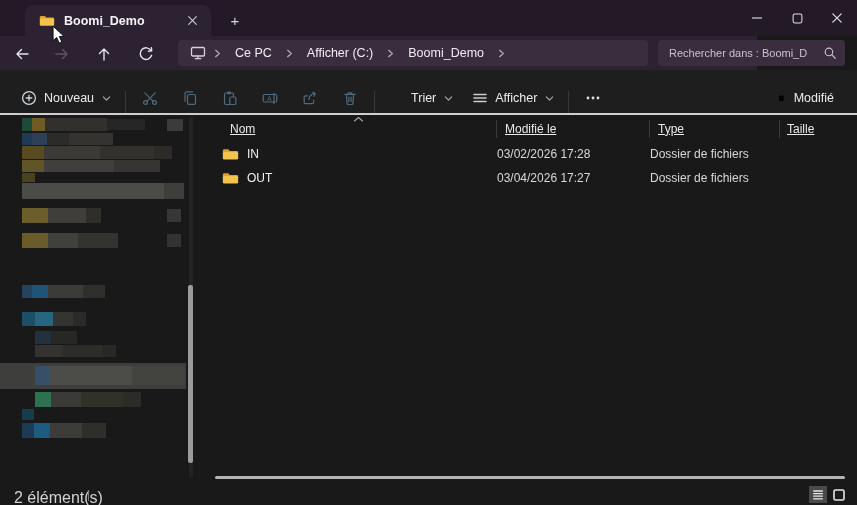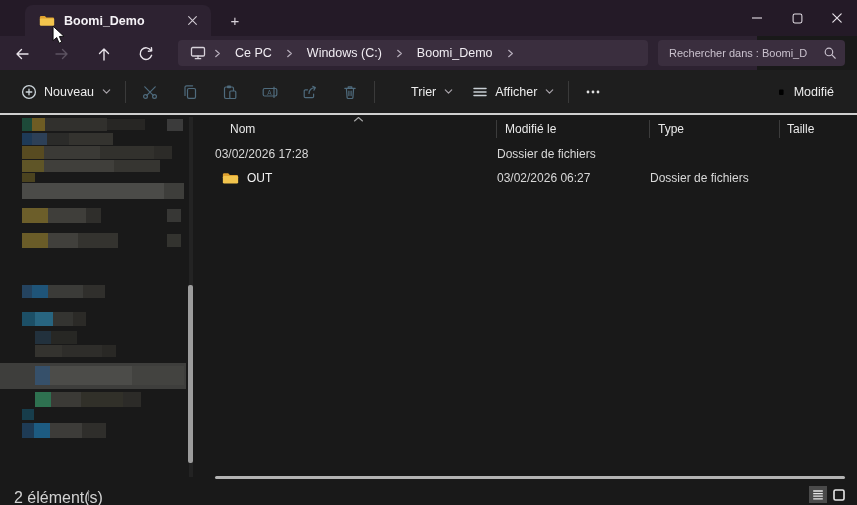--- a/index.html
+++ b/index.html
@@ -41,21 +41,21 @@
     display:flex; align-items:center; padding:0 8px 0 11px;
   }
   #searchbox input {
     flex:1; min-width:0; background:transparent; border:none; outline:none;
     font-family:Liberation Sans, sans-serif; font-size:11px; color:#84cc16;
   }
   #searchbox input::placeholder { color:#cac2ce; opacity:1; }
   #searchbox .search-ic { color:#cac2ce; margin-left:4px; }
 
   
-  #toolbar { position:absolute; left:0; top:70px; width:857px; height:43px; background:var(--toolbar,#1e1e1e); display:flex; align-items:center; }
+  #toolbar { position:absolute; left:0; top:70px; width:857px; height:43px; background:var(--toolbar,#1e1e1e); display:flex; align-items:flex-end; }
   .tb-btn { display:flex; align-items:center; gap:7px; height:30px; padding:0 9px; border-radius:4px; color:#ececec; font-size:12.5px; white-space:nowrap; }
   .tb-icon-btn { width:40px; height:30px; display:flex; align-items:center; justify-content:center; color:var(--icon-steel,#4f6b7d); }
   .tb-sep { width:1px; height:22px; background:#3a3a3a; margin:0 4px; }
   .chev-d { color:#a9a4ab; }
   #tb-new { margin-left:12px; }
   #tb-new .plus-ic { color:#cdd6db; }
   #tb-details { margin-left:auto; margin-right:14px; }
   .lines-ic { color:#c8ced4; }
   #tb-more { color:#e0e0e0; }
 
@@ -64,21 +64,21 @@
   
   #main { position:absolute; left:0; top:115px; width:857px; height:370px; background:var(--content,#191919); }
   #sidebar { position:absolute; left:0; top:0; width:200px; height:370px; overflow:hidden; }
   .mz { position:absolute; }
   #sidebar-scroll-track { position:absolute; left:189px; top:2px; width:4px; height:360px; background:#232323; }
   #sidebar-scroll-thumb { position:absolute; left:188px; top:170px; width:5px; height:178px; background:#9c9c9c; border-radius:2px; }
 
   #content { position:absolute; left:215px; top:0; width:642px; height:370px; }
   .grid-row { display:grid; grid-template-columns:282px 153px 130px auto; align-items:center; }
   #list-header { position:relative; height:27px; font-size:12px; color:#e9e9e9; }
-  #list-header .hcell { height:18px; display:flex; align-items:center; border-right:1px solid #3c3c3c; }
+  #list-header .hcell { height:18px; display:flex; align-items:center; border-right:1px solid #3c3c3c;text-decoration:underline; }
   #list-header .hcell:last-child { border-right:none; }
   .hcell.c-name { padding-left:15px; } .hcell.c-mod { padding-left:8px;text-align:right; }
   .hcell.c-type { padding-left:8px; } .hcell.c-size { padding-left:7px; }
   #sort-caret { position:absolute; left:138px; top:1px; color:#a8a8a8; }
   .file-row { height:24px; font-size:12px; color:#d8d8d8; }
   .file-row .name-cell { display:flex; align-items:center; gap:8px; padding-left:7px; color:#f2f2f2; }
   #h-scrollbar { position:absolute; left:0; top:361px; width:630px; height:3px; background:#b3b3b3; border-radius:2px; }
 
   
   #statusbar { position:absolute; left:0; top:485px; width:857px; height:20px; background:var(--content,#191919); }
@@ -264,21 +264,21 @@
           <svg width="11" height="11">
             <use href="#i-chev-r"></use>
           </svg>
         </span>
       <span class="crumb">Ce PC</span>
       <span class="crumb-chev">
           <svg width="11" height="11">
             <use href="#i-chev-r"></use>
           </svg>
         </span>
-      <span class="crumb">Windows (C:)</span>
+      <span class="crumb">Afficher (C:)</span>
       <span class="crumb-chev">
           <svg width="11" height="11">
             <use href="#i-chev-r"></use>
           </svg>
         </span>
       <span class="crumb">Boomi_Demo</span>
       <span class="crumb-chev">
           <svg width="11" height="11">
             <use href="#i-chev-r"></use>
           </svg>
@@ -476,35 +476,43 @@
           </div>
         <div class="hcell c-type">
             <span>Type</span>
           </div>
         <div class="hcell c-size">
             <span>Taille</span>
           </div>
       </div>
 
       <div class="file-row grid-row">
+        <div class="name-cell">
+          <span>
+              <svg width="17" height="14">
+                <use href="#i-folder"></use>
+              </svg>
+            </span>
+          <span>IN</span>
+        </div>
         <div>03/02/2026 17:28</div>
         <div>Dossier de fichiers</div>
         <div></div>
       </div>
 
       <div class="file-row grid-row">
         <div class="name-cell">
           <span>
               <svg width="17" height="14">
                 <use href="#i-folder"></use>
               </svg>
             </span>
           <span>OUT</span>
         </div>
-        <div>03/02/2026 06:27</div>
+        <div>03/04/2026 17:27</div>
         <div>Dossier de fichiers</div>
         <div></div>
       </div>
 
       <div id="h-scrollbar"></div>
     </div>
   </div>
 
   <div id="statusbar">
     <span id="status-count">2 élément(s)</span>

